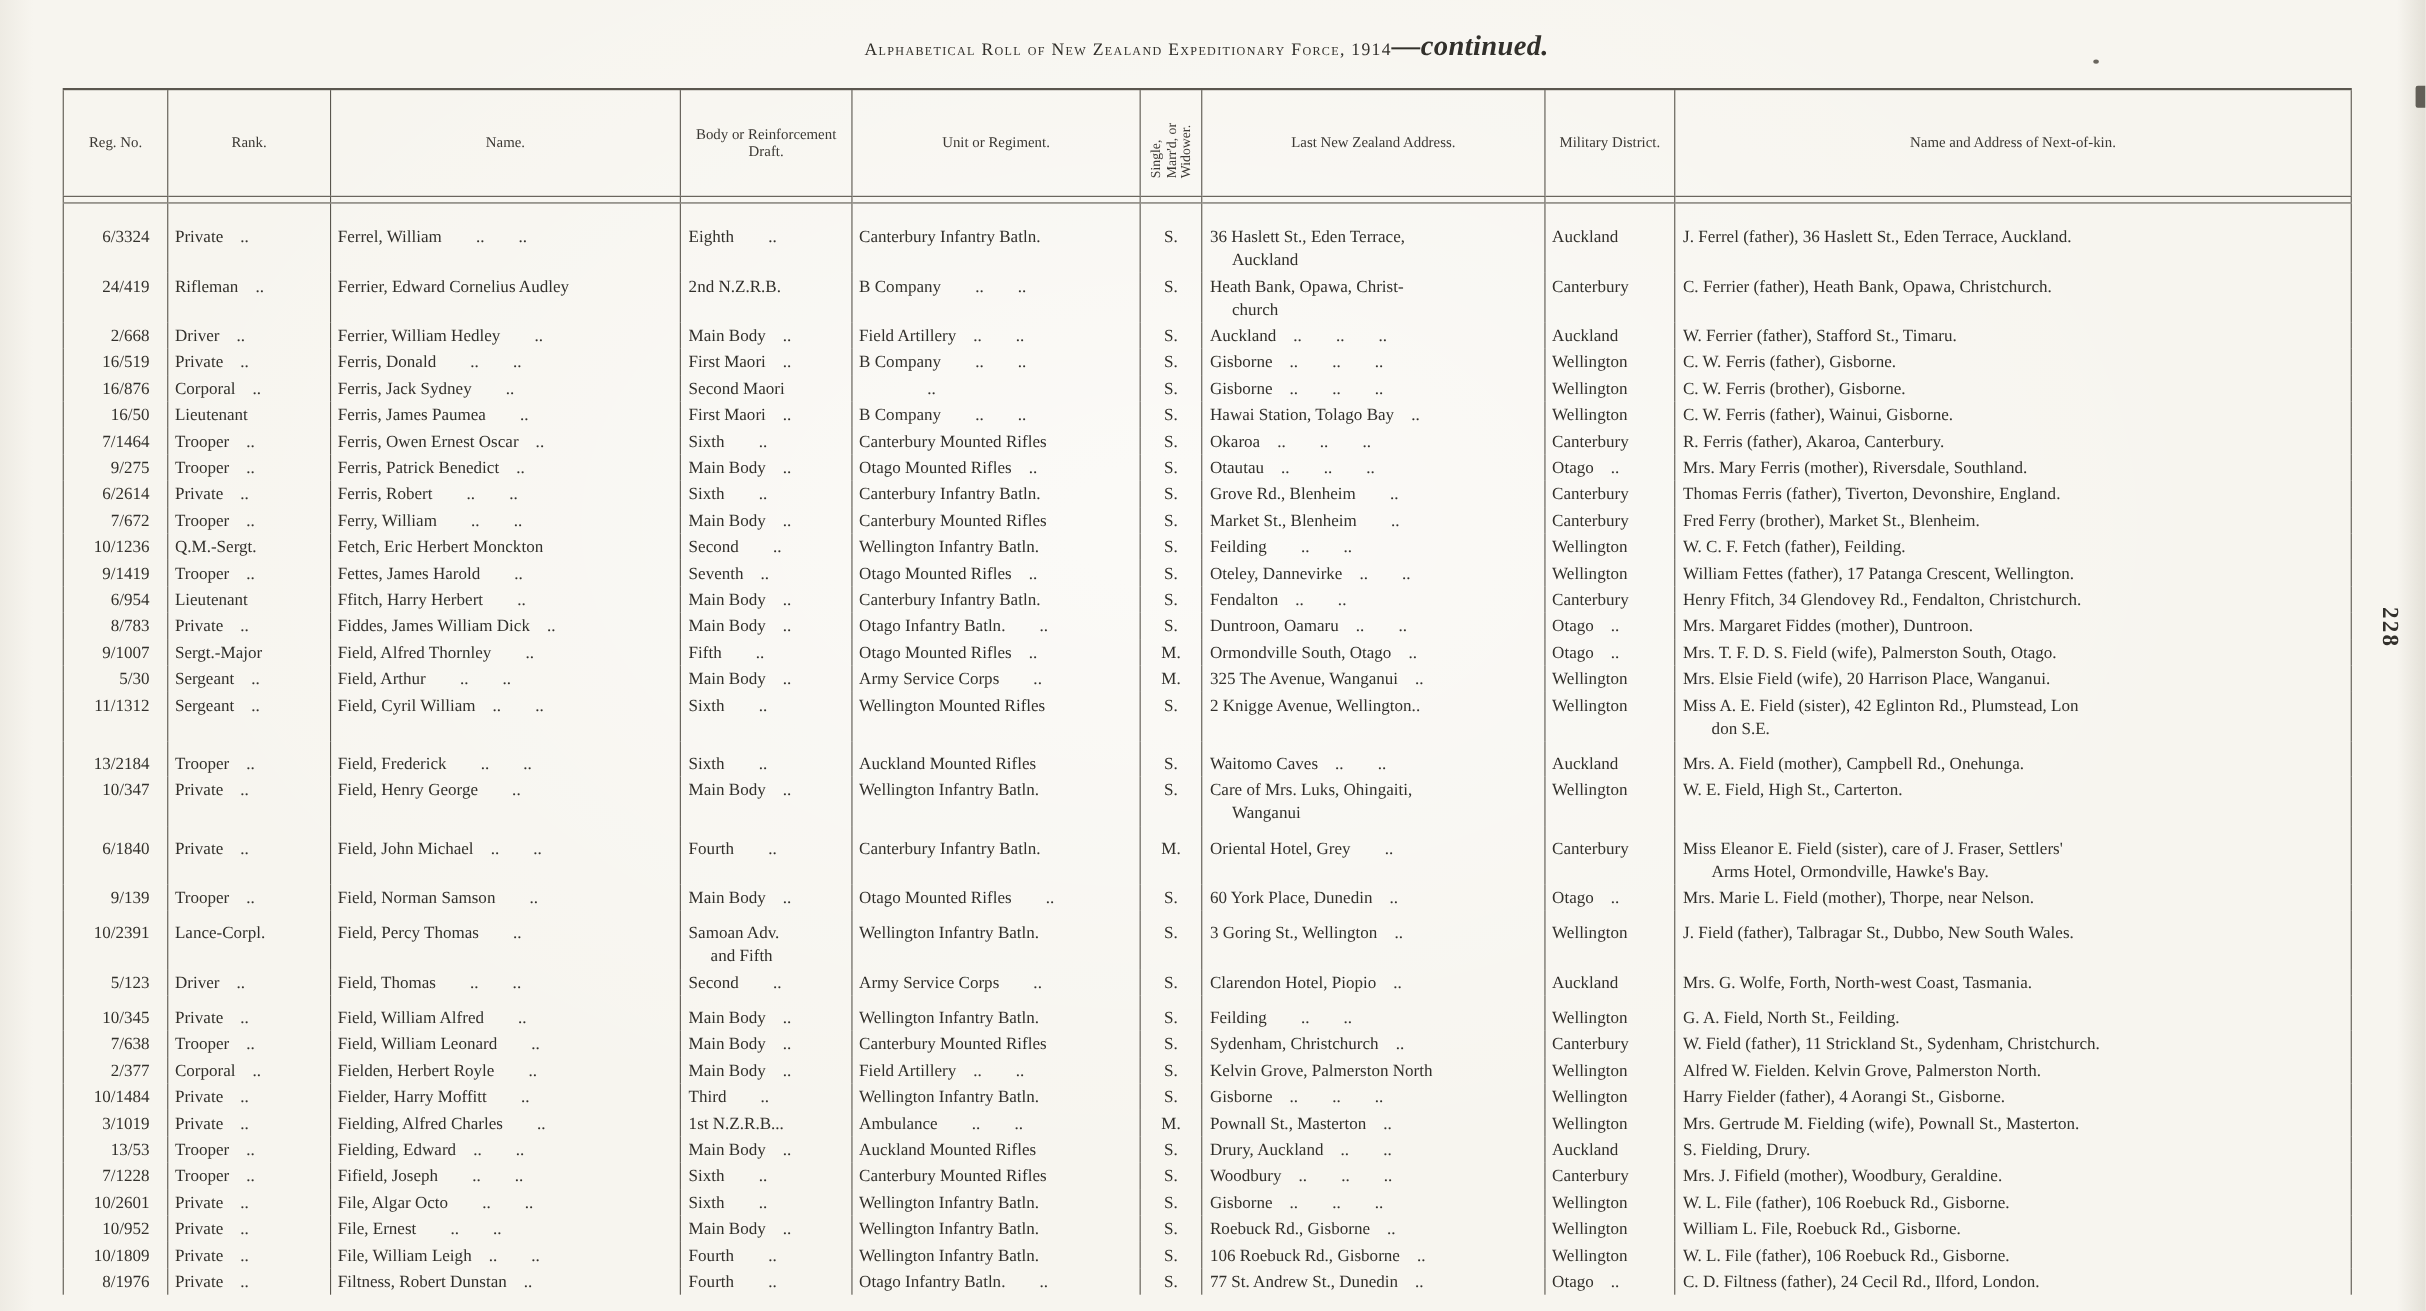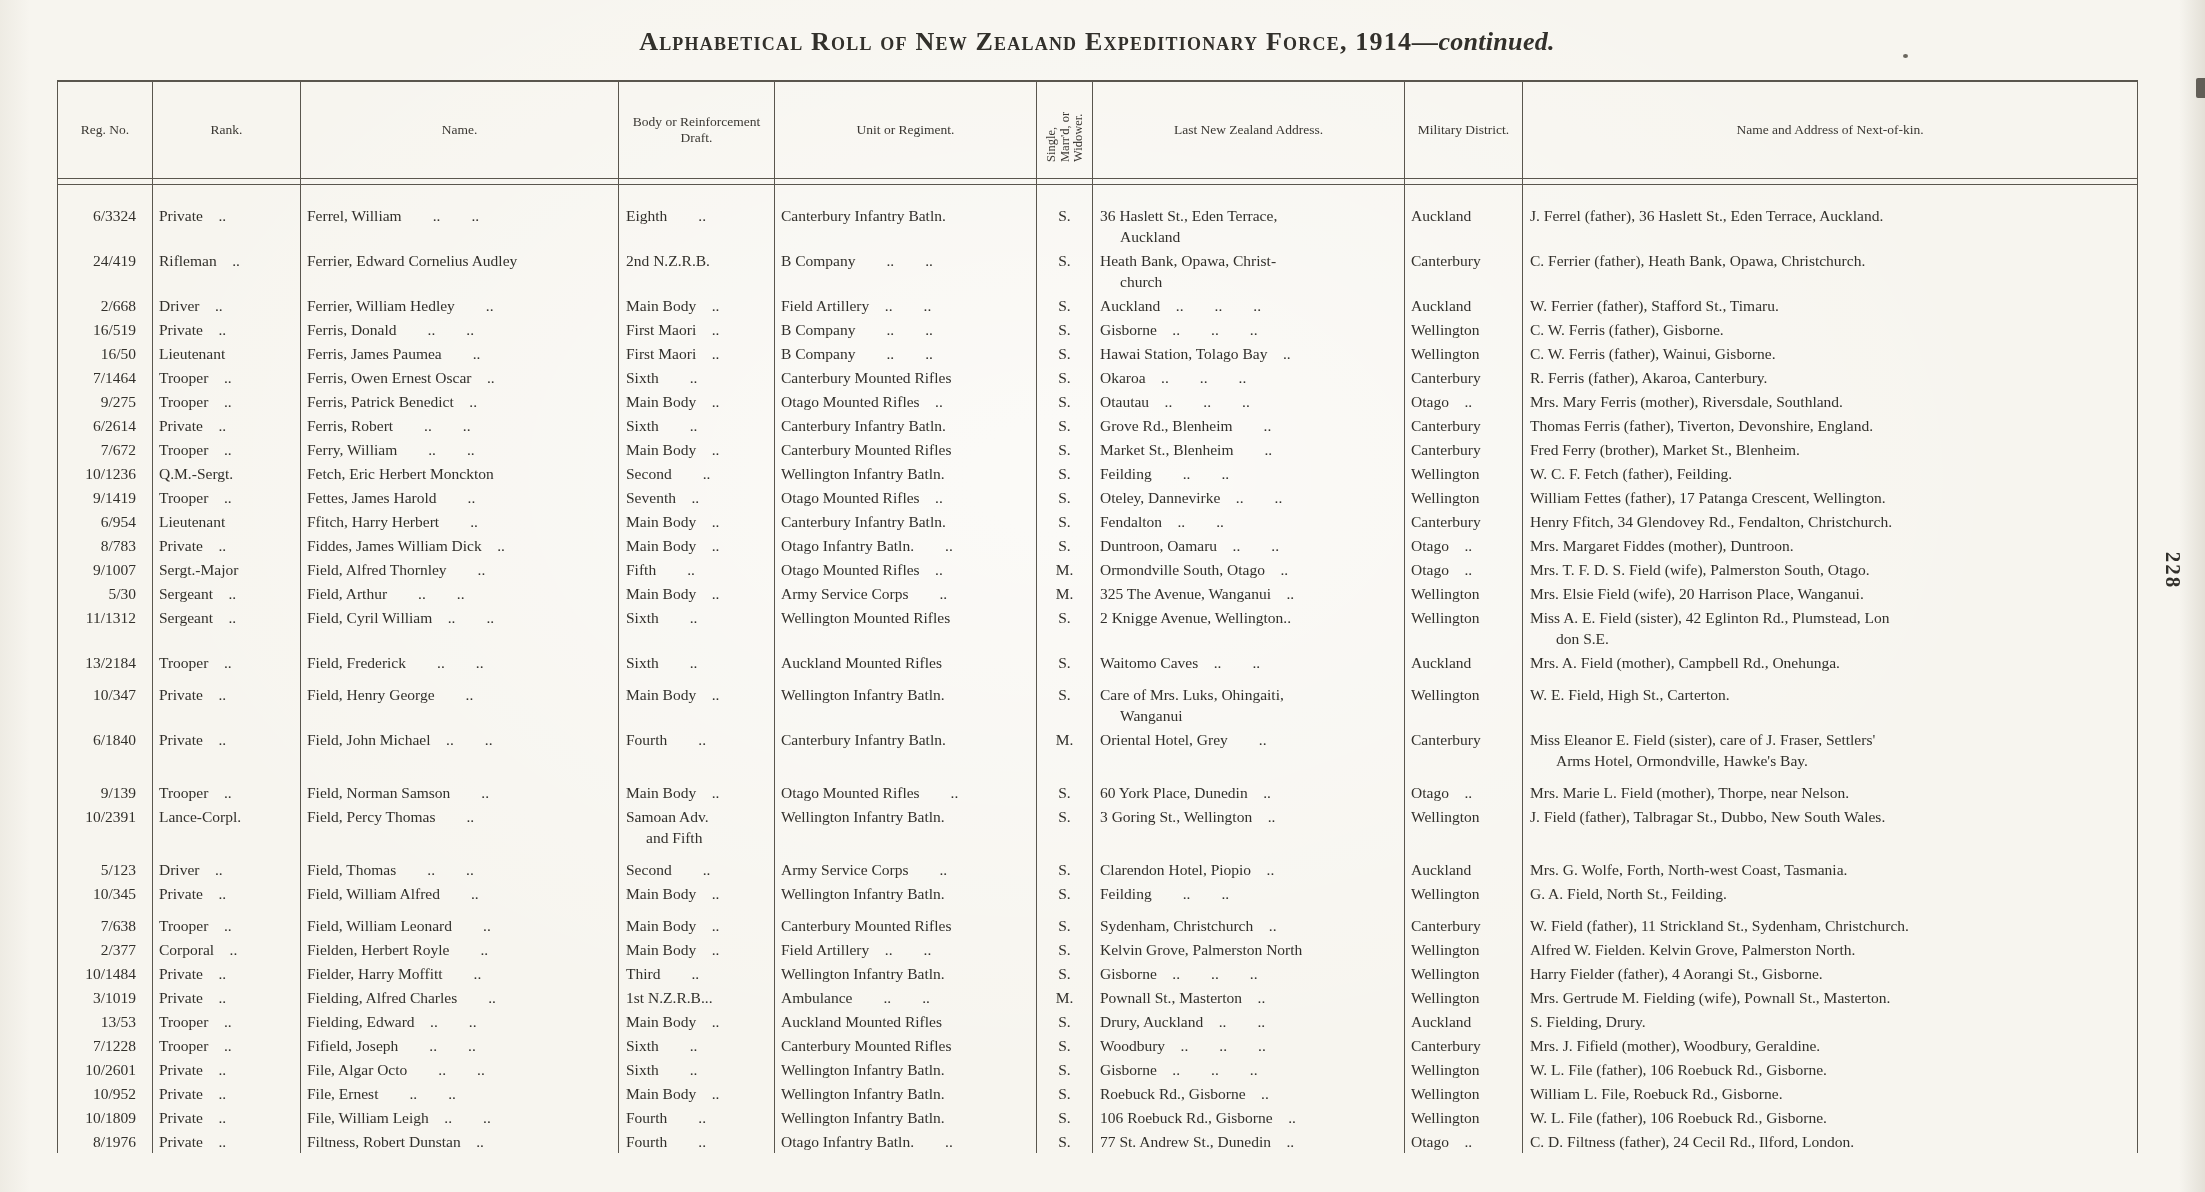--- a/index.html
+++ b/index.html
@@ -17,21 +17,21 @@
       radial-gradient(ellipse at 48% 40%, rgba(255,255,255,0.55) 0%, rgba(255,255,255,0) 60%),
       linear-gradient(to right, rgba(210,205,192,0.25) 0, rgba(210,205,192,0) 30px),
       linear-gradient(to left, rgba(190,184,170,0.35) 0, rgba(190,184,170,0) 26px),
       var(--paper);
   }
   .title{
     position:absolute; top:27px; left:57px; width:2080px;
     text-align:center; white-space:nowrap;
   }
   .title-main{
-    font-variant:small-caps; font-weight:700; font-size:26px; letter-spacing:1.2px;
+    font-variant:small-caps; font-weight:400; font-size:16px; letter-spacing:1.2px;
   }
   .title-cont{
     font-style:italic; font-weight:600; font-size:26px; letter-spacing:0.3px;
   }
   table.roll{
     position:absolute; left:57px; top:80px; width:2080px;
     border-collapse:collapse; table-layout:fixed;
     border-top:2px solid var(--rule);
     border-left:1px solid var(--rule);
     border-right:1px solid var(--rule);
@@ -167,20 +167,31 @@
       <td>Private ..</td>
       <td>Ferris, Donald  ..  ..</td>
       <td class="hang">First Maori ..</td>
       <td>B Company  ..  ..</td>
       <td class="a-center">S.</td>
       <td class="hang">Gisborne ..  ..  ..</td>
       <td>Wellington</td>
       <td class="hang-sm">C. W. Ferris (father), Gisborne.</td>
     </tr>
         <tr>
+      <td class="a-right">16/876</td>
+      <td>Corporal ..</td>
+      <td>Ferris, Jack Sydney  ..</td>
+      <td class="hang">Second Maori</td>
+      <td>    ..</td>
+      <td class="a-center">S.</td>
+      <td class="hang">Gisborne ..  ..  ..</td>
+      <td>Wellington</td>
+      <td class="hang-sm">C. W. Ferris (brother), Gisborne.</td>
+    </tr>
+        <tr>
       <td class="a-right">16/50</td>
       <td>Lieutenant</td>
       <td>Ferris, James Paumea  ..</td>
       <td class="hang">First Maori ..</td>
       <td>B Company  ..  ..</td>
       <td class="a-center">S.</td>
       <td class="hang">Hawai Station, Tolago Bay ..</td>
       <td>Wellington</td>
       <td class="hang-sm">C. W. Ferris (father), Wainui, Gisborne.</td>
     </tr>

